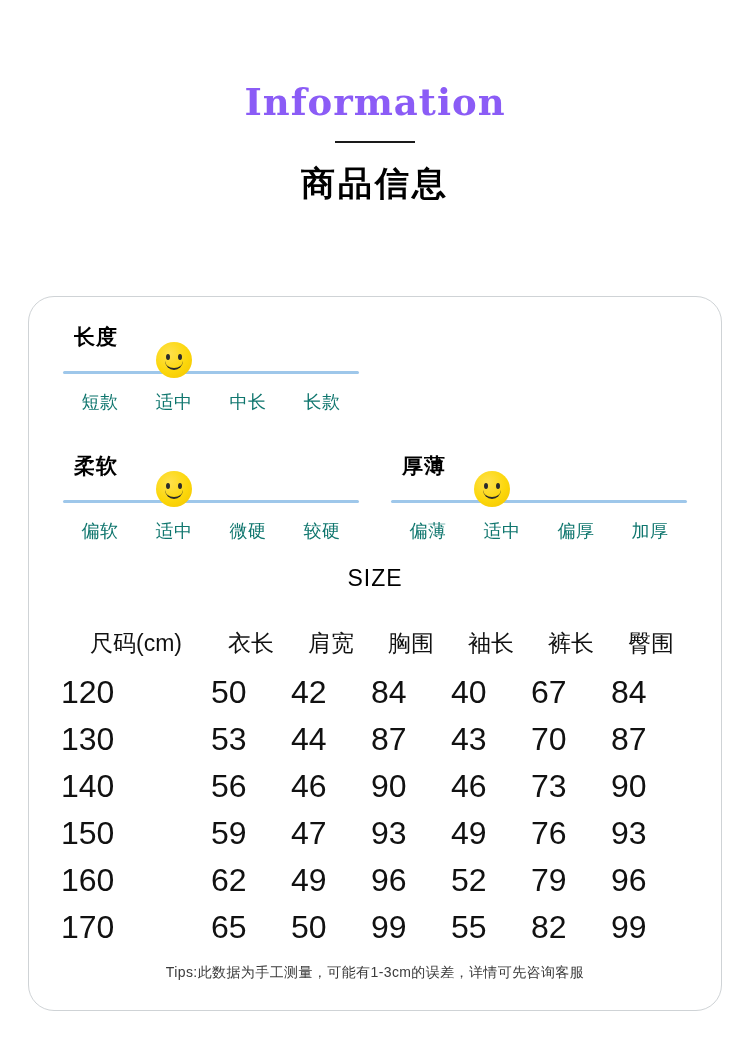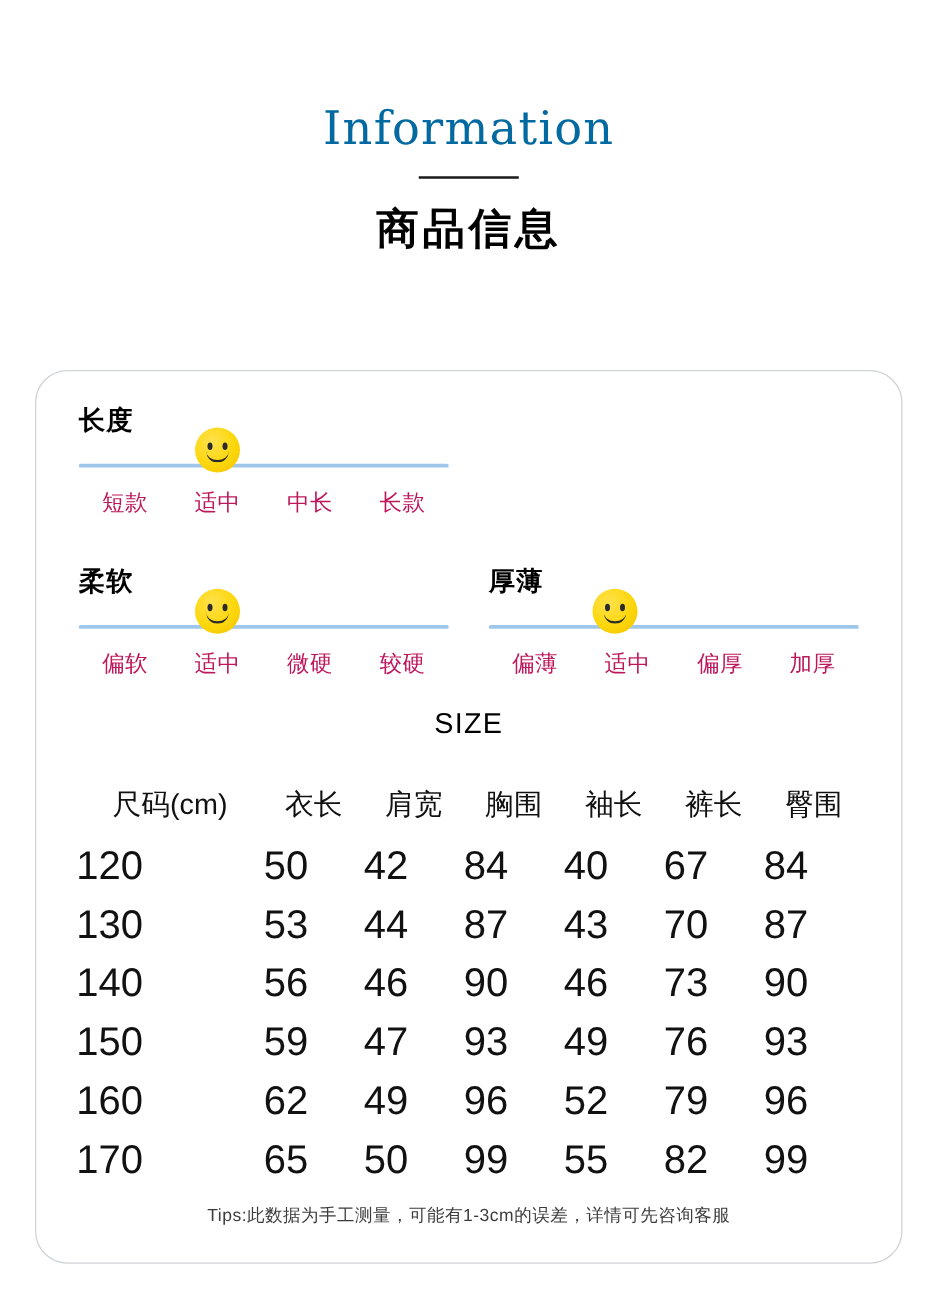--- a/index.html
+++ b/index.html
@@ -23,24 +23,24 @@
     box-sizing: border-box;
   }
 
   
   .header {
     padding-top: 84px;
     text-align: center;
   }
   .title-en {
     font-family: "DejaVu Serif", serif;
-    font-weight: normal;
+    font-weight: bold;
     font-size: 37px;
     letter-spacing: 1px;
-    color: #0369a1;
+    color: #8b5cf6;
     line-height: 1;
   }
   .title-rule {
     width: 80px;
     height: 2px;
     background: #1a1a1a;
     margin: 20px auto 0 auto;
   }
   .title-cn {
     margin-top: 20px;
@@ -82,21 +82,21 @@
   }
   .attr {
     width: 296px;
     position: relative;
   }
   .attr-label {
     font-size: 21px;
     font-weight: bold;
     color: #000;
     letter-spacing: 1px;
-    margin-left: 0;
+    margin-left: 11px;
     line-height: 1.1;
   }
   .attr-track {
     position: relative;
     height: 28px;
     margin-top: 10px;
   }
   .attr-line {
     position: absolute;
     left: 0;
@@ -135,21 +135,21 @@
     border-radius: 0 0 18px 18px;
   }
   .attr-scale {
     display: flex;
     margin-top: 4px;
   }
   .attr-scale span {
     flex: 1 1 0;
     text-align: center;
     font-size: 18px;
-    color: #be185d;
+    color: #0f766e;
     letter-spacing: 0.5px;
   }
 
   
   .size-heading {
     position: absolute;
     top: 268px;
     left: 0;
     width: 100%;
     text-align: center;

